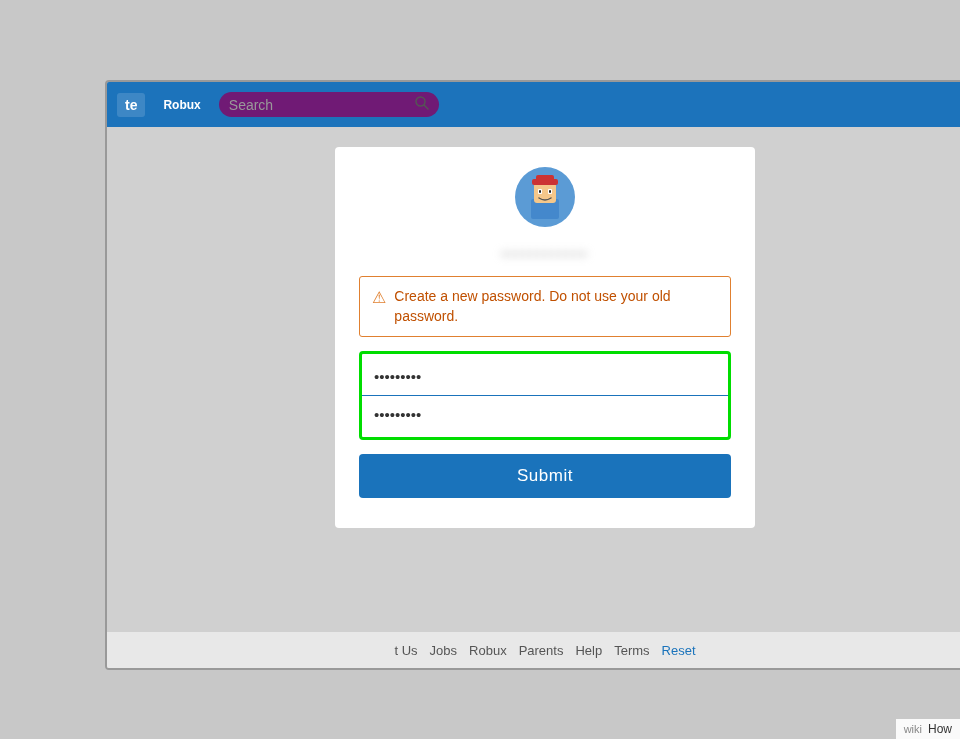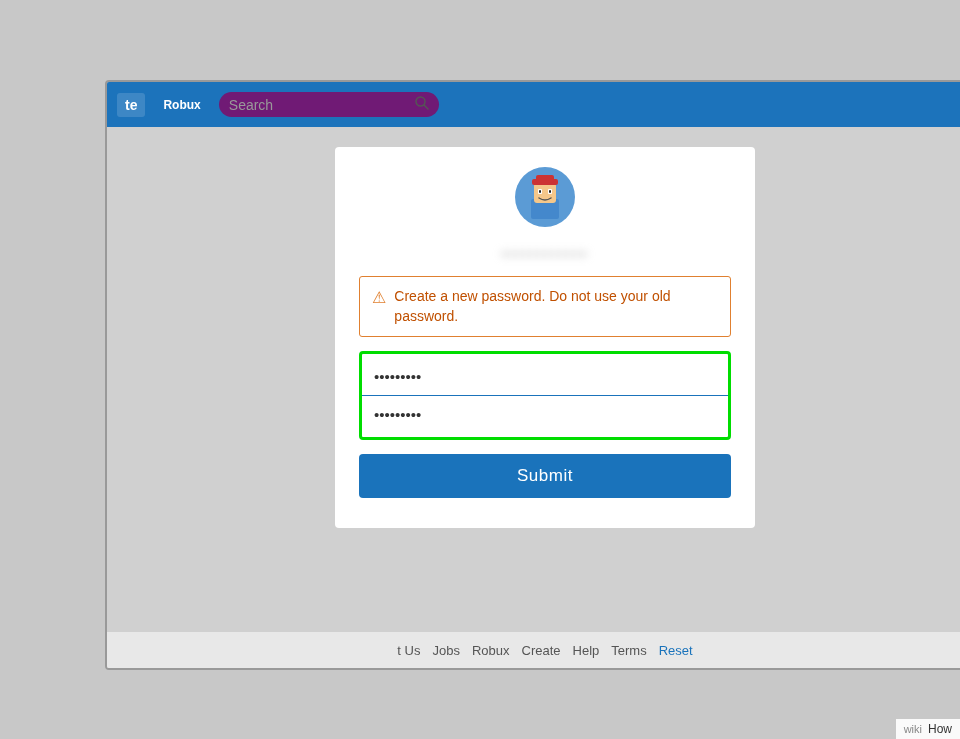--- a/index.html
+++ b/index.html
@@ -291,21 +291,21 @@
       </div>
 
       <button class="submit-btn">Submit</button>
 
     </div>
 
     <div class="footer">
       <span>t Us</span>
       <span>Jobs</span>
       <span>Robux</span>
-      <span>Create</span>
+      <span>Parents</span>
       <span>Help</span>
       <span>Terms</span>
       <span class="footer-link-blue">Reset</span>
     </div>
 
   </div>
 
 </div>
 
 <div class="wikihow-bar">

